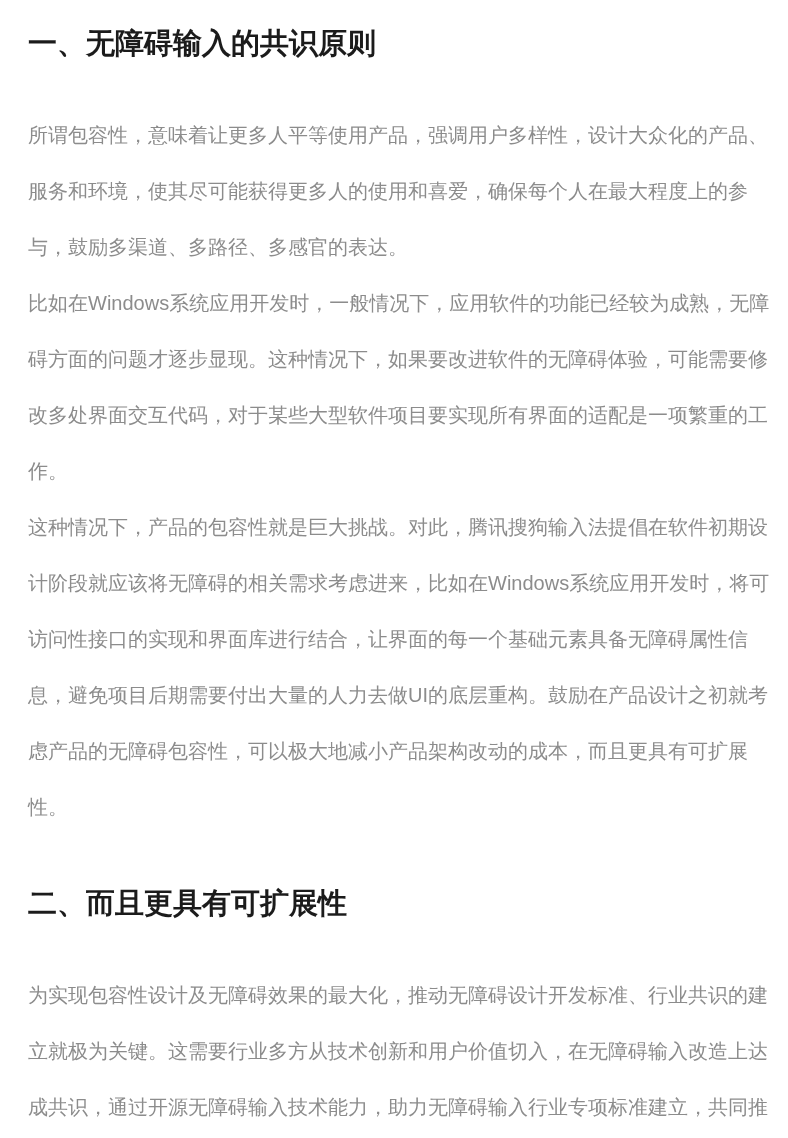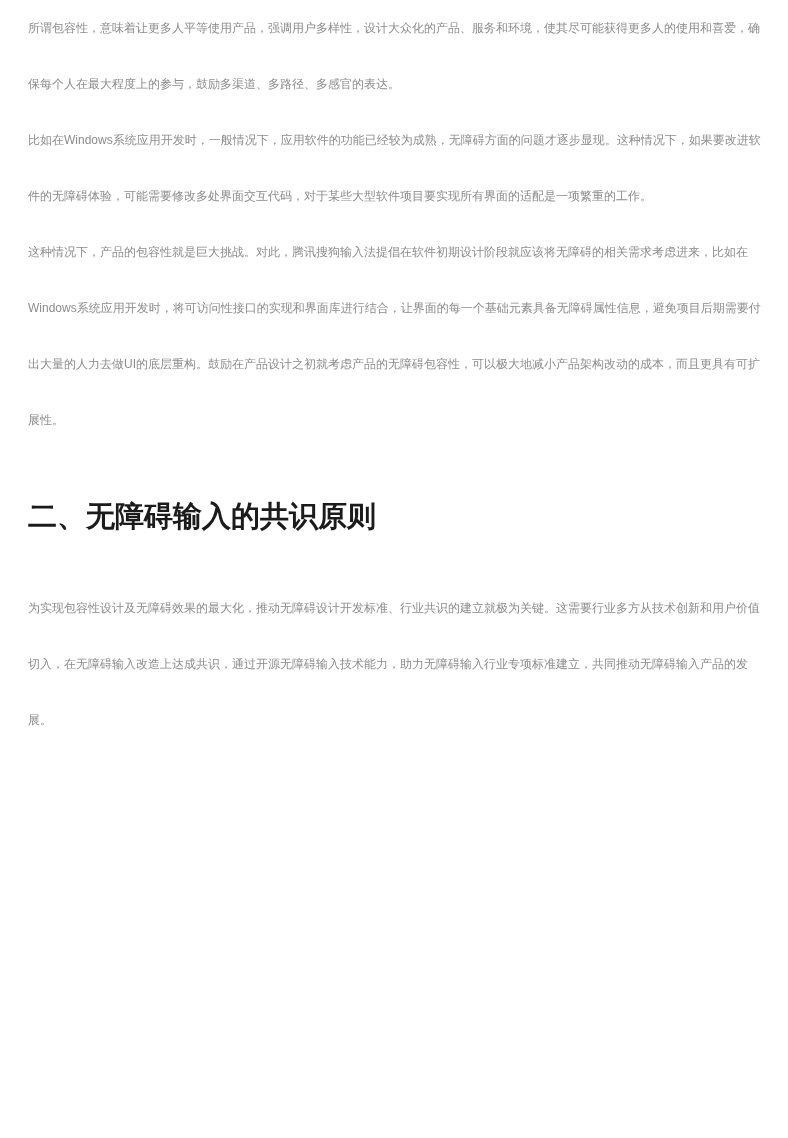--- a/index.html
+++ b/index.html
@@ -25,37 +25,38 @@
     font-weight: bold;
     color: #1b1b1b;
     line-height: 36px;
     margin: 25px 0 46px 0;
     letter-spacing: 0;
   }
   .sec-heading.second {
     margin-top: 50px;
   }
   .body-text {
-    font-size: 12px;
+    font-size: 20px;
     line-height: 56px;
     color: #8c8c8c;
     margin: 0;
     text-align: left;
     word-break: break-word;
   }
 </style>
 </head>
 <body>
 
 <div class="doc">
 
+  <h1 class="sec-heading">一、无障碍输入的共识原则</h1>
 
   <p class="body-text">所谓包容性，意味着让更多人平等使用产品，强调用户多样性，设计大众化的产品、服务和环境，使其尽可能获得更多人的使用和喜爱，确保每个人在最大程度上的参与，鼓励多渠道、多路径、多感官的表达。</p>
 
   <p class="body-text">比如在Windows系统应用开发时，一般情况下，应用软件的功能已经较为成熟，无障碍方面的问题才逐步显现。这种情况下，如果要改进软件的无障碍体验，可能需要修改多处界面交互代码，对于某些大型软件项目要实现所有界面的适配是一项繁重的工作。</p>
 
   <p class="body-text">这种情况下，产品的包容性就是巨大挑战。对此，腾讯搜狗输入法提倡在软件初期设计阶段就应该将无障碍的相关需求考虑进来，比如在Windows系统应用开发时，将可访问性接口的实现和界面库进行结合，让界面的每一个基础元素具备无障碍属性信息，避免项目后期需要付出大量的人力去做UI的底层重构。鼓励在产品设计之初就考虑产品的无障碍包容性，可以极大地减小产品架构改动的成本，而且更具有可扩展性。</p>
 
-  <h1 class="sec-heading second">二、无障碍输入的共识原则</h1>
+  <h1 class="sec-heading second">二、而且更具有可扩展性</h1>
 
   <p class="body-text">为实现包容性设计及无障碍效果的最大化，推动无障碍设计开发标准、行业共识的建立就极为关键。这需要行业多方从技术创新和用户价值切入，在无障碍输入改造上达成共识，通过开源无障碍输入技术能力，助力无障碍输入行业专项标准建立，共同推动无障碍输入产品的发展。</p>
 
 </div>
 
 </body></html>

